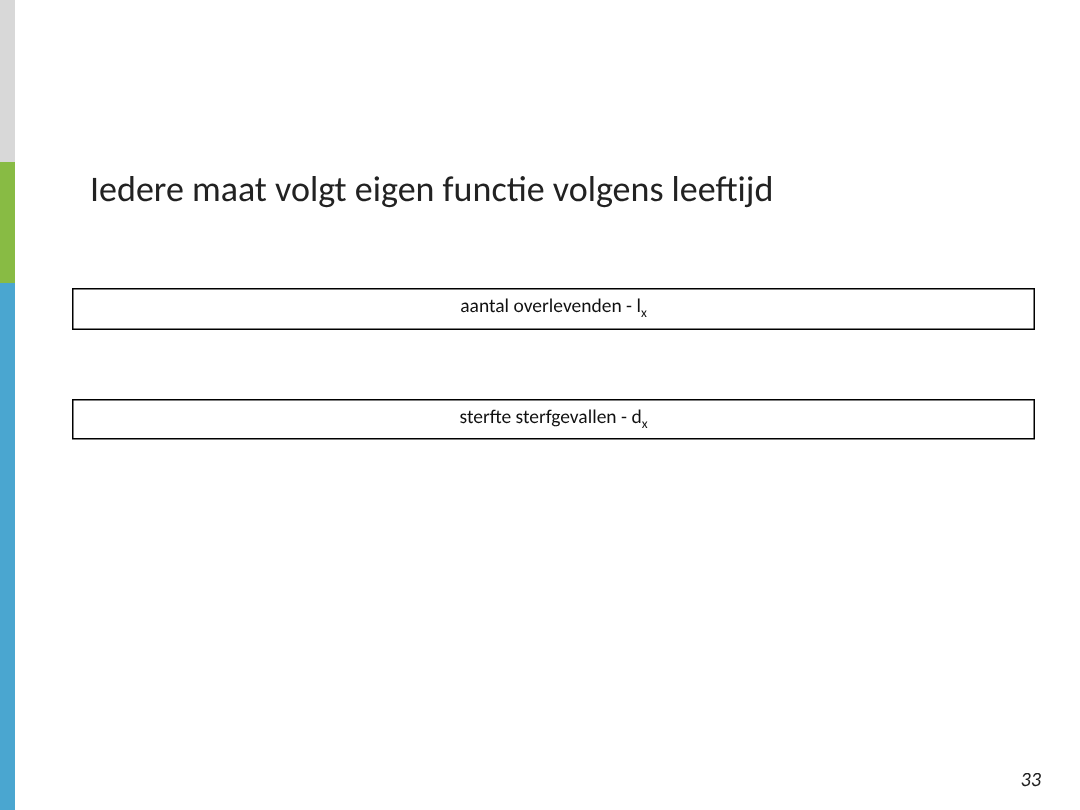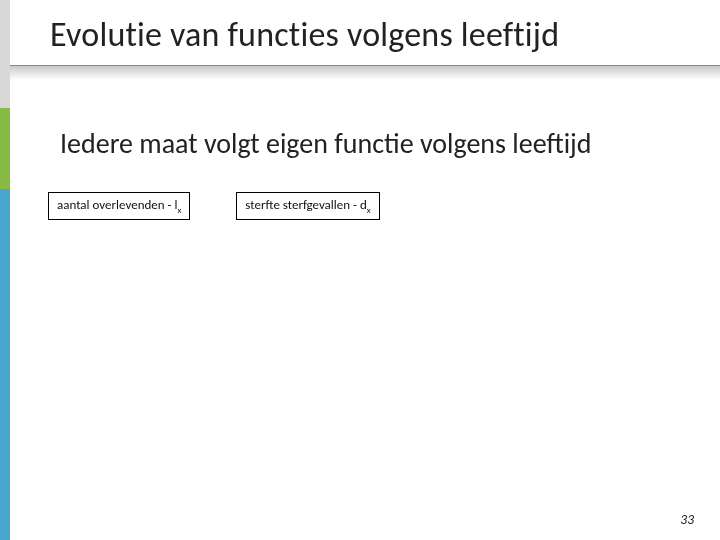--- a/index.html
+++ b/index.html
@@ -39,31 +39,31 @@
     left: 40px; top: 14px;
     font-size: 34px;
     font-weight: 400;
     color: #222;
     letter-spacing: 0.2px;
   }
   .subtitle {
     position: absolute;
     left: 60px;
     top: 112px;
-    font-size: 28px;
+    font-size: 24px;
     color: #222;
-    margin-top: 14px;
   }
   .boxes {
     position: absolute;
     top: 192px;
     left: 48px;
     right: 30px;
     display: flex;
     gap: 46px;
+    flex-direction: column;
   }
   .box {
     border: 1px solid #000;
     padding: 4px 8px;
     font-size: 13px;
     color: #111;
     white-space: nowrap;
     min-width: 140px;
     text-align: center;
   }
@@ -89,23 +89,20 @@
     font-style: italic;
     color: #222;
   }
 </style>
 </head>
 <body>
 
 <div class="slide">
   <div class="left-stripe"></div>
 
-  <div class="title-band">
-    <div class="title-text">Evolutie van functies volgens leeftijd</div>
-  </div>
 
   <div class="subtitle">Iedere maat volgt eigen functie volgens leeftijd</div>
 
   <div class="boxes">
     <div class="box">
       <span>aantal overlevenden - l</span><sub>x</sub>
     </div>
     <div class="box">
       <span>sterfte sterfgevallen - d</span><sub>x</sub>
     </div>

